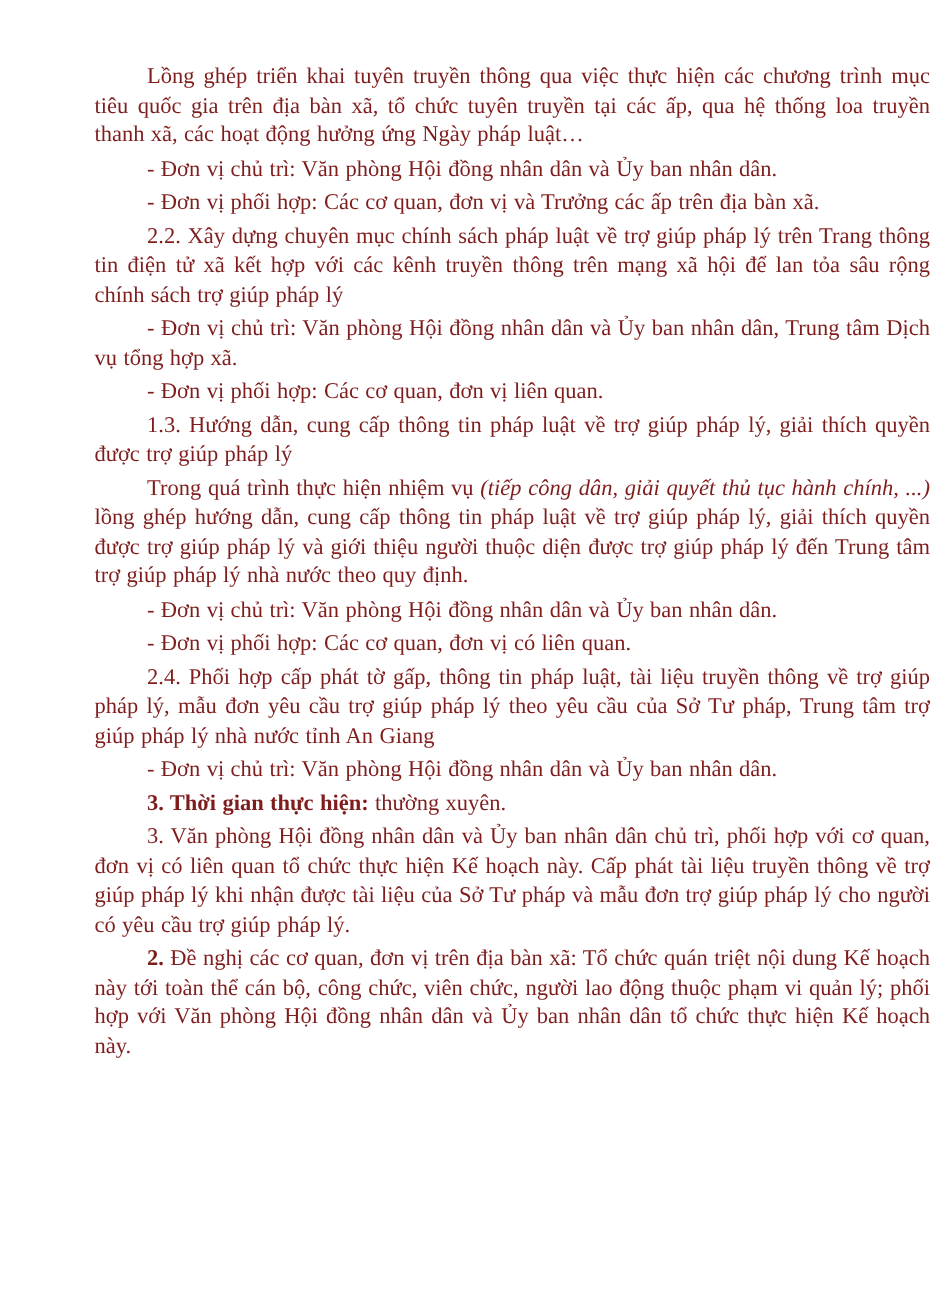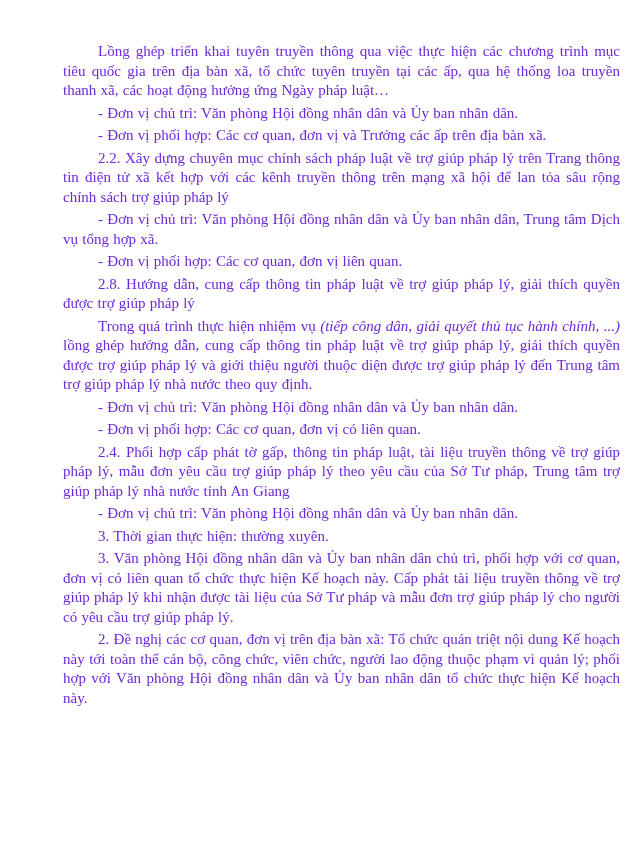--- a/index.html
+++ b/index.html
@@ -11,47 +11,47 @@
     overflow: hidden;
   }
   .page {
     width: 628px;
     height: 862px;
     padding: 42px 8px 0 63px;
     background: #ffffff;
     font-family: "Liberation Serif", "DejaVu Serif", serif;
     font-size: 15px;
     line-height: 19.5px;
-    color: #6d28d9;
+    color: #7f1d1d;
   }
   .page p {
     margin: 0 0 3px 0;
     text-align: justify;
     text-indent: 35px;
     word-spacing: 0.5px;
   }
   .page p.heading {
     font-weight: bold;
     text-align: left;
   }
-  .seg-bold { font-weight: normal; }
+  .seg-bold { font-weight: bold; }
   .seg-italic { font-style: italic; }
 </style>
 </head>
 <body>
 
 <div class="page">
   <div>
       <p class="body"><span class="">Lồng ghép triển khai tuyên truyền thông qua việc thực hiện các chương trình mục tiêu quốc gia trên địa bàn xã, tổ chức tuyên truyền tại các ấp, qua hệ thống loa truyền thanh xã, các hoạt động hưởng ứng Ngày pháp luật…</span></p>
       <p class="body"><span class="">- Đơn vị chủ trì: Văn phòng Hội đồng nhân dân và Ủy ban nhân dân.</span></p>
       <p class="body"><span class="">- Đơn vị phối hợp: Các cơ quan, đơn vị và Trưởng các ấp trên địa bàn xã.</span></p>
       <p class="body"><span class="">2.2. Xây dựng chuyên mục chính sách pháp luật về trợ giúp pháp lý trên Trang thông tin điện tử xã kết hợp với các kênh truyền thông trên mạng xã hội để lan tỏa sâu rộng chính sách trợ giúp pháp lý</span></p>
       <p class="body"><span class="">- Đơn vị chủ trì: Văn phòng Hội đồng nhân dân và Ủy ban nhân dân, Trung tâm Dịch vụ tổng hợp xã.</span></p>
       <p class="body"><span class="">- Đơn vị phối hợp: Các cơ quan, đơn vị liên quan.</span></p>
-      <p class="body"><span class="">2.8. Hướng dẫn, cung cấp thông tin pháp luật về trợ giúp pháp lý, giải thích quyền được trợ giúp pháp lý</span></p>
+      <p class="body"><span class="">1.3. Hướng dẫn, cung cấp thông tin pháp luật về trợ giúp pháp lý, giải thích quyền được trợ giúp pháp lý</span></p>
       <p class="body"><span class="">Trong quá trình thực hiện nhiệm vụ </span><span class="seg-italic">(tiếp công dân, giải quyết thủ tục hành chính, ...)</span><span class=""> lồng ghép hướng dẫn, cung cấp thông tin pháp luật về trợ giúp pháp lý, giải thích quyền được trợ giúp pháp lý và giới thiệu người thuộc diện được trợ giúp pháp lý đến Trung tâm trợ giúp pháp lý nhà nước theo quy định.</span></p>
       <p class="body"><span class="">- Đơn vị chủ trì: Văn phòng Hội đồng nhân dân và Ủy ban nhân dân.</span></p>
       <p class="body"><span class="">- Đơn vị phối hợp: Các cơ quan, đơn vị có liên quan.</span></p>
       <p class="body"><span class="">2.4. Phối hợp cấp phát tờ gấp, thông tin pháp luật, tài liệu truyền thông về trợ giúp pháp lý, mẫu đơn yêu cầu trợ giúp pháp lý theo yêu cầu của Sở Tư pháp, Trung tâm trợ giúp pháp lý nhà nước tỉnh An Giang</span></p>
       <p class="body"><span class="">- Đơn vị chủ trì: Văn phòng Hội đồng nhân dân và Ủy ban nhân dân.</span></p>
       <p class="body"><span class="seg-bold ">3. Thời gian thực hiện:</span><span class=""> thường xuyên.</span></p>
       <p class="body"><span class="">3. Văn phòng Hội đồng nhân dân và Ủy ban nhân dân chủ trì, phối hợp với cơ quan, đơn vị có liên quan tổ chức thực hiện Kế hoạch này. Cấp phát tài liệu truyền thông về trợ giúp pháp lý khi nhận được tài liệu của Sở Tư pháp và mẫu đơn trợ giúp pháp lý cho người có yêu cầu trợ giúp pháp lý.</span></p>
       <p class="body"><span class="seg-bold ">2.</span><span class=""> Đề nghị các cơ quan, đơn vị trên địa bàn xã: Tổ chức quán triệt nội dung Kế hoạch này tới toàn thể cán bộ, công chức, viên chức, người lao động thuộc phạm vi quản lý; phối hợp với Văn phòng Hội đồng nhân dân và Ủy ban nhân dân tổ chức thực hiện Kế hoạch này.</span></p>
     </div>
 </div>

